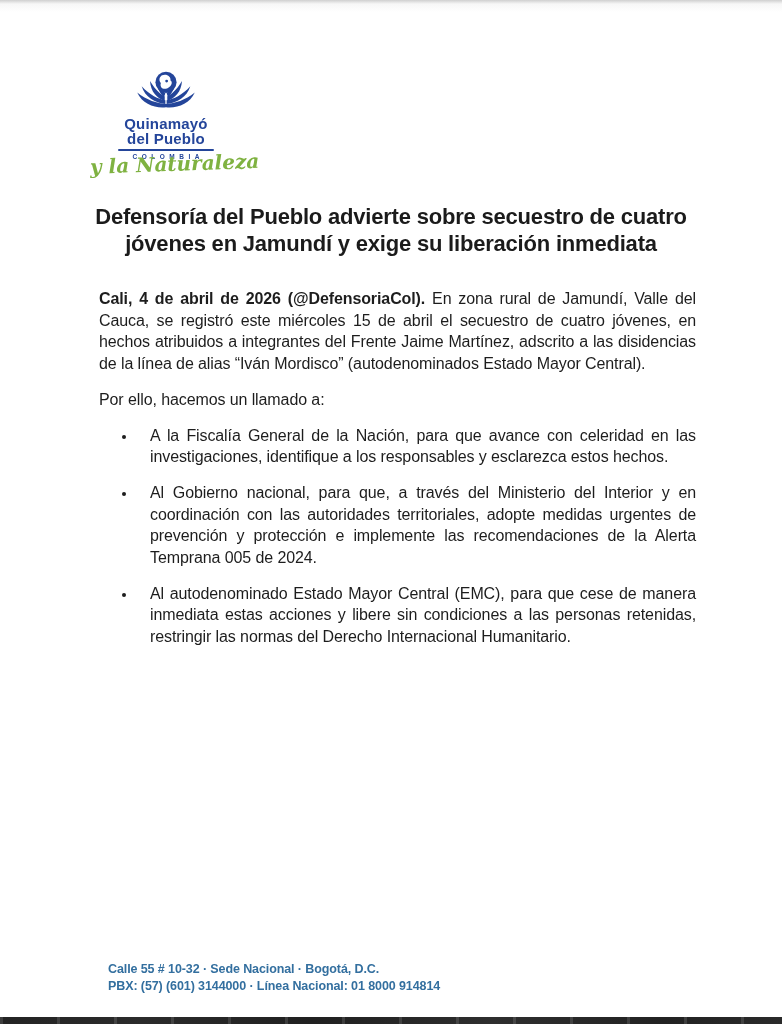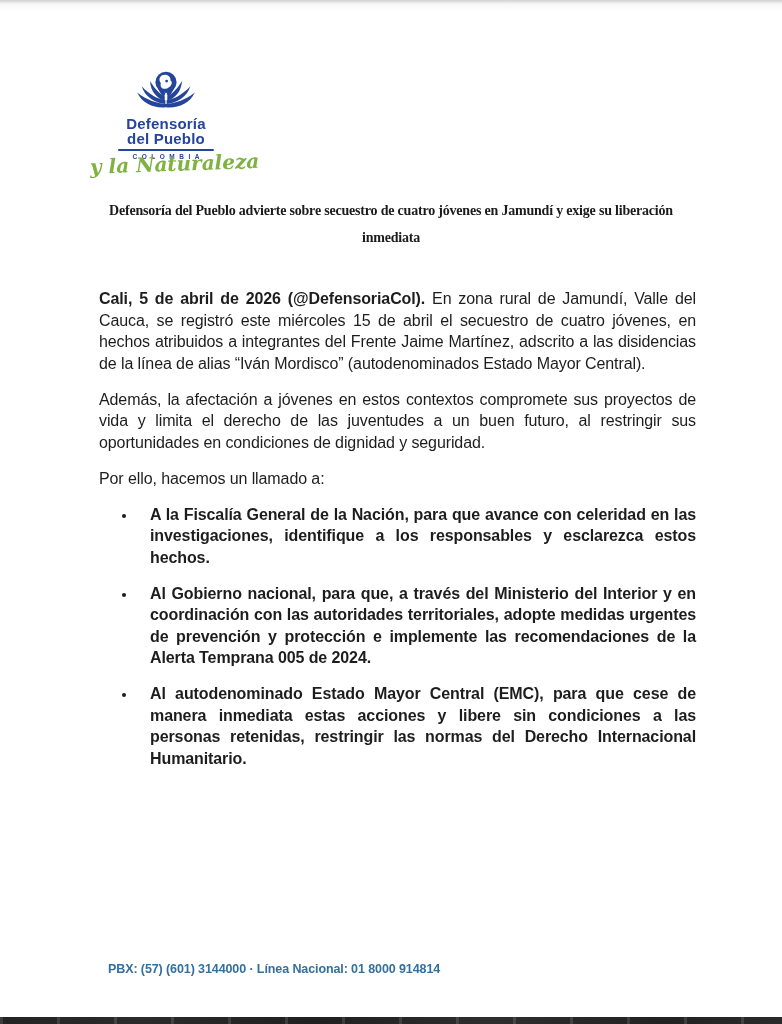--- a/index.html
+++ b/index.html
@@ -39,36 +39,36 @@
   }
   .hashtag{
     position:absolute;right:112px;top:80px;
     font-size:26px;font-weight:bold;color:#1c1c1c;
     letter-spacing:-.3px;
   }
   .hash-heavy{-webkit-text-stroke:.6px #1c1c1c;}
   
   .doc-title{
     position:absolute;left:91px;top:188px;width:600px;
-    text-align:center;font-size:14px;line-height:27px;
-    font-weight:bold;color:#1b1b1b;letter-spacing:-.2px;font-family:Liberation Serif, serif;
+    text-align:center;font-size:22px;line-height:27px;
+    font-weight:bold;color:#1b1b1b;letter-spacing:-.2px;
   }
   
   .doc-body{
     position:absolute;left:99px;top:288px;width:597px;
     font-size:16px;line-height:21.5px;color:#1d1d1d;
     text-align:justify;letter-spacing:-.1px;
   }
   .doc-body p{margin:0 0 14.5px 0;}
   .doc-body .no-justify{text-align:left;}
   .doc-body ul{
     margin:2px 0 0 0;padding:0 0 0 38px;list-style:disc;
   }
   .doc-body li{
-    padding-left:13px;margin-bottom:14.5px;text-align:justify;font-weight:bold;
+    padding-left:13px;margin-bottom:14.5px;text-align:justify;
   }
   .doc-body li::marker{font-size:13px;}
   .bold{font-weight:bold;}
   
   .letter-footer{
     position:absolute;left:108px;top:961px;
     font-size:12.5px;line-height:17px;font-weight:bold;
     letter-spacing:-.1px;
   }
   .bottom-bar{
@@ -101,39 +101,39 @@
           <path d="M48,48 C36,44 26,34 25,17 C34,32 42,38 48,41 Z"></path>
           <path d="M47,42 C41,37 35,28 36,13 C42,27 45,32 49,36 Z"></path>
         </g>
 
         <circle cx="50" cy="19" r="16.5"></circle>
       </g>
 
       <path fill="#ffffff" d="M44,8 C51,5 58,10 57,16 C62,19 57,27 50,29 C44,30 40,26 42,20 C38,16 40,10 44,8 Z"></path>
       <circle cx="51" cy="17" r="2.2" fill="#24459a"></circle>
     </svg>
-    <div class="logo-name" style="color:#24459a">Defensoría</div>
+    <div class="logo-name" style="color:#24459a">Quinamayó</div>
     <div class="logo-name" style="color:#24459a">del Pueblo</div>
     <div class="logo-underline" style="background:#24459a"></div>
     <div class="logo-country" style="color:#24459a">COLOMBIA</div>
     <div class="logo-tagline" style="color:#7fb241">y la Naturaleza</div>
   </div>
 
 
   <h1 class="doc-title">Defensoría del Pueblo advierte sobre secuestro de cuatro jóvenes en Jamundí y exige su liberación inmediata</h1>
 
   <div class="doc-body">
-    <p><span class="bold">Cali, 5 de abril de 2026 (@DefensoriaCol).</span><span> En zona rural de Jamundí, Valle del Cauca, se registró este miércoles 15 de abril el secuestro de cuatro jóvenes, en hechos atribuidos a integrantes del Frente Jaime Martínez, adscrito a las disidencias de la línea de alias “Iván Mordisco” (autodenominados Estado Mayor Central).</span></p>
-    <p>Además, la afectación a jóvenes en estos contextos compromete sus proyectos de vida y limita el derecho de las juventudes a un buen futuro, al restringir sus oportunidades en condiciones de dignidad y seguridad.</p>
+    <p><span class="bold">Cali, 4 de abril de 2026 (@DefensoriaCol).</span><span> En zona rural de Jamundí, Valle del Cauca, se registró este miércoles 15 de abril el secuestro de cuatro jóvenes, en hechos atribuidos a integrantes del Frente Jaime Martínez, adscrito a las disidencias de la línea de alias “Iván Mordisco” (autodenominados Estado Mayor Central).</span></p>
     <p class="no-justify">Por ello, hacemos un llamado a:</p>
     <ul>
       <li>A la Fiscalía General de la Nación, para que avance con celeridad en las investigaciones, identifique a los responsables y esclarezca estos hechos.</li>
       <li>Al Gobierno nacional, para que, a través del Ministerio del Interior y en coordinación con las autoridades territoriales, adopte medidas urgentes de prevención y protección e implemente las recomendaciones de la Alerta Temprana 005 de 2024.</li>
       <li>Al autodenominado Estado Mayor Central (EMC), para que cese de manera inmediata estas acciones y libere sin condiciones a las personas retenidas, restringir las normas del Derecho Internacional Humanitario.</li>
     </ul>
   </div>
 
   <div class="letter-footer" style="color:#336f9f">
+    <div>Calle 55 # 10-32 · Sede Nacional · Bogotá, D.C.</div>
     <div>PBX: (57) (601) 3144000 · Línea Nacional: 01 8000 914814</div>
   </div>
 
   <div class="bottom-bar"></div>
 </div>
 
 </body></html>

